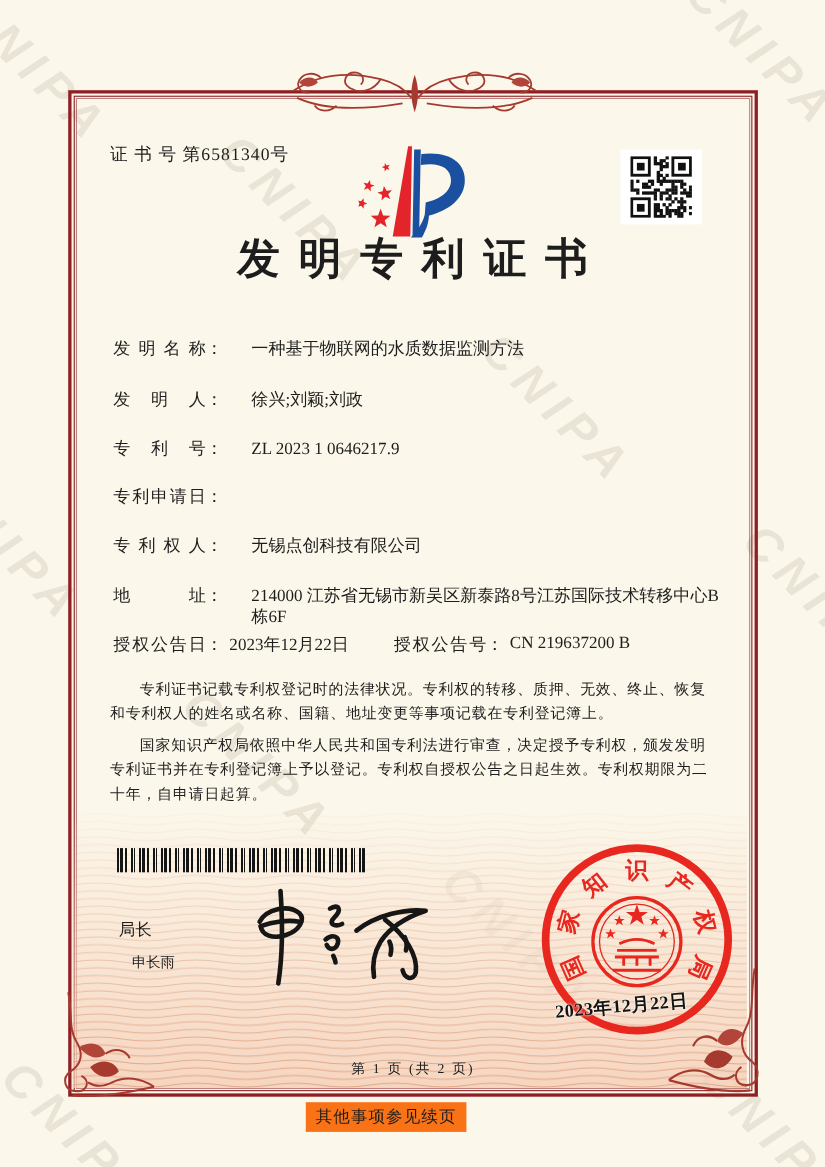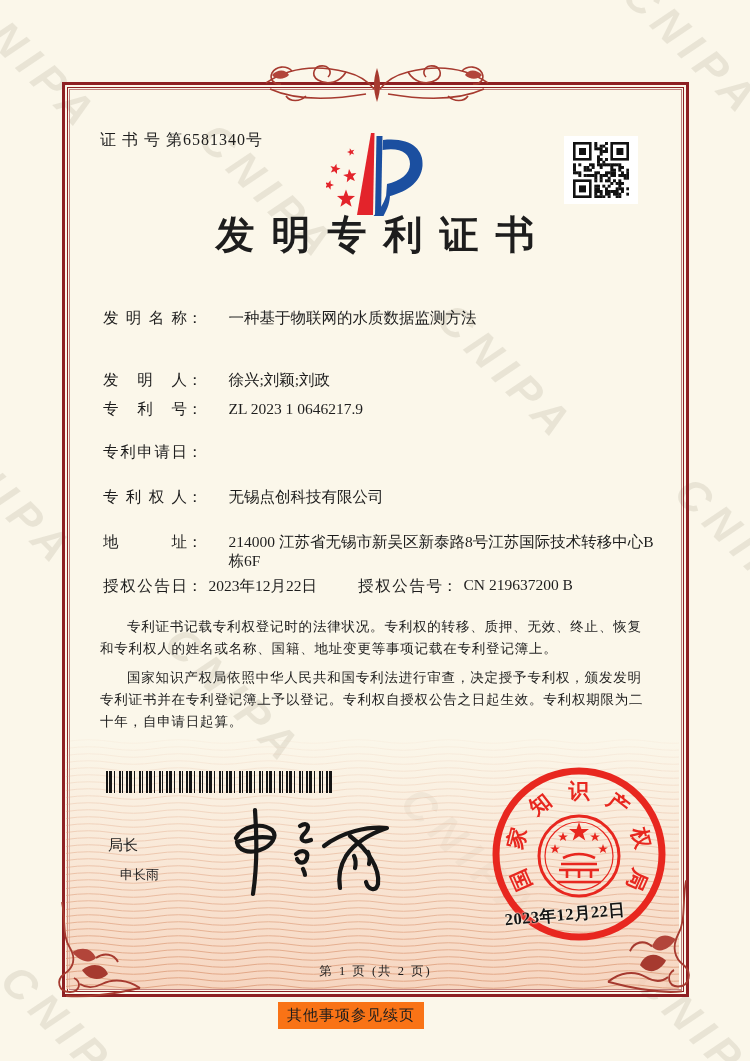--- a/index.html
+++ b/index.html
@@ -26,21 +26,21 @@
   .logo{position:absolute;left:326px;top:130px;z-index:3;}
   .qr-box{position:absolute;left:564px;top:136px;width:74px;height:68px;background:#fff;z-index:3;
           display:flex;align-items:center;justify-content:center;}
   .title{position:absolute;left:0;width:750px;top:208px;text-align:center;font-size:39px;font-weight:600;
          letter-spacing:17px;text-indent:17px;z-index:3;}
   
   .row{position:absolute;left:103px;width:560px;display:flex;font-size:15.5px;line-height:19px;z-index:3;}
   .flabel{display:inline-block;width:84px;text-align:justify;text-align-last:justify;flex:none;}
   .fcolon{flex:none;margin-right:6px;}
   .fvalue{flex:1;max-width:448px;margin-left:20px;}
-  .r0{top:308px}.r1{top:370px}.r2{top:399px}.r3{top:442px}.r4{top:487px}.r5{top:532px}
+  .r0{top:308px}.r1{top:354px}.r2{top:399px}.r3{top:442px}.r4{top:487px}.r5{top:532px}
   .grant{position:absolute;left:103px;top:576px;width:580px;font-size:15.5px;z-index:3;}
   .grant .g2{position:absolute;left:255px;top:0;display:flex;}
   .grant .g1{display:flex;}
   
   .paras{position:absolute;left:100px;top:616px;width:553px;font-size:13.5px;line-height:1.63;
          letter-spacing:.8px;z-index:3;}
   .paras p{margin:0 0 7px 0;text-indent:2em;}
   
   .barcode{position:absolute;left:106px;top:771px;width:226px;height:22px;z-index:3;
      background:repeating-linear-gradient(90deg,#141414 0 2px,transparent 2px 3px,#141414 3px 6px,

